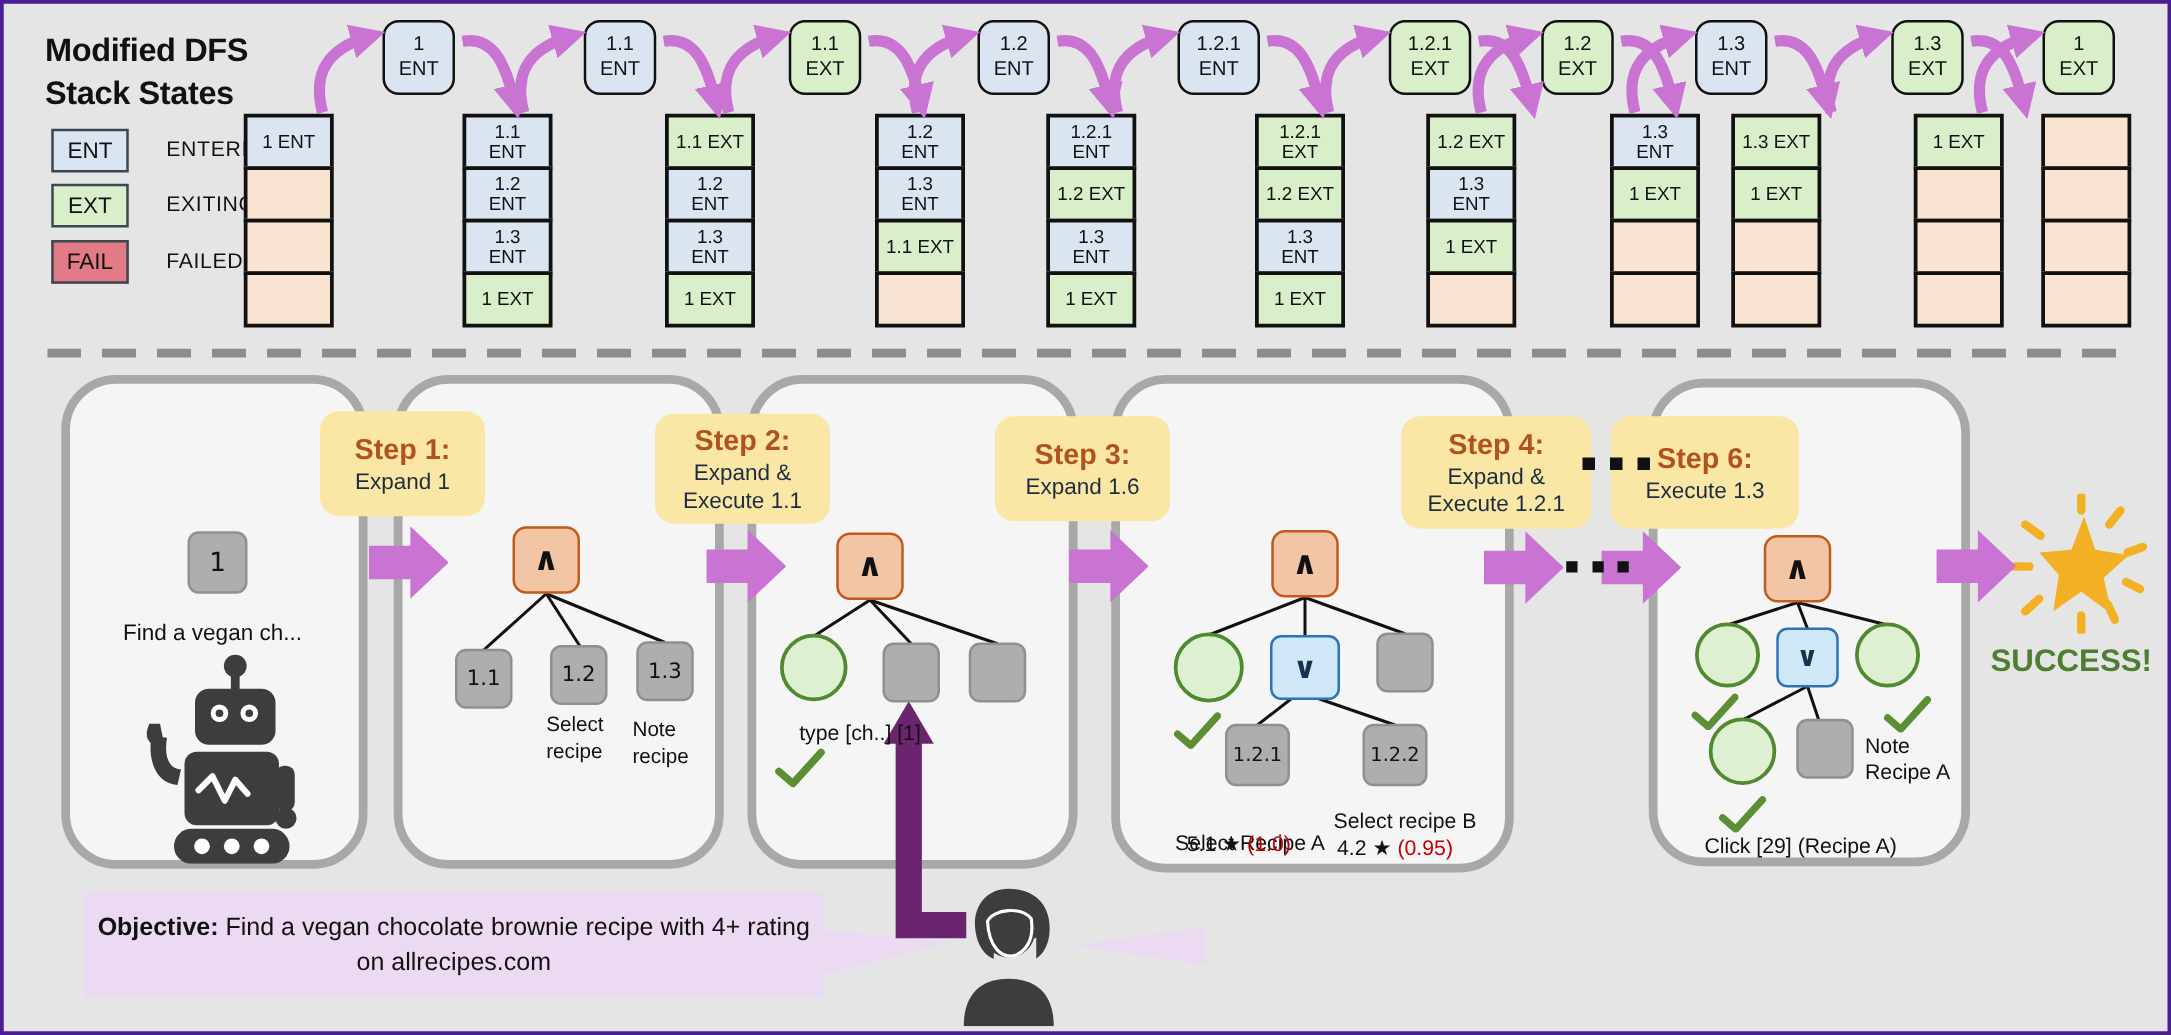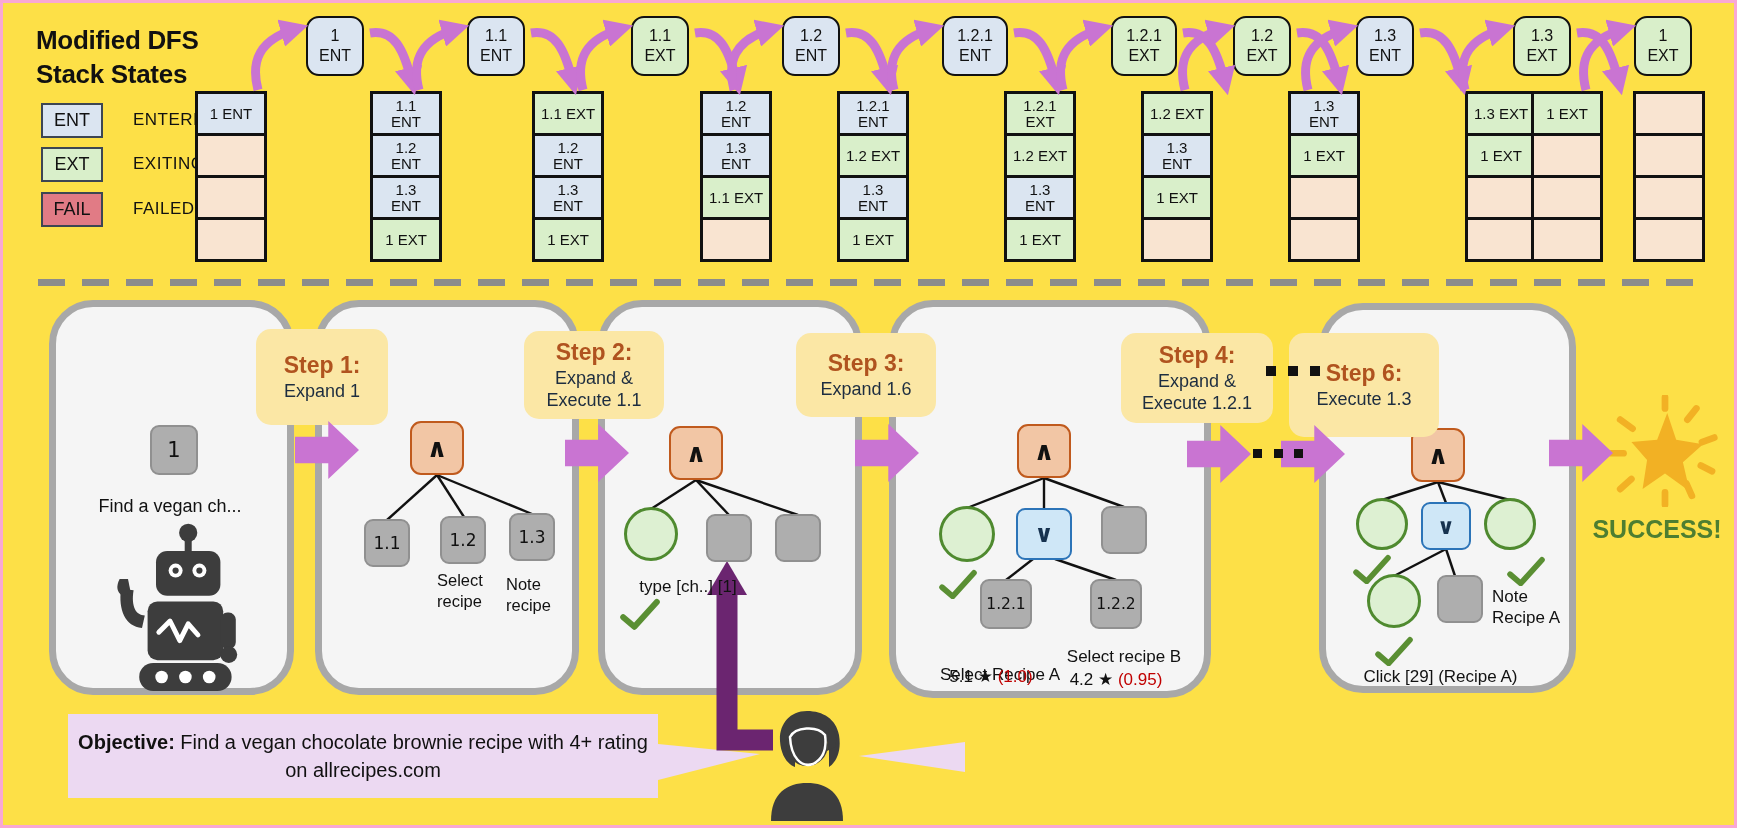--- a/index.html
+++ b/index.html
@@ -1,18 +1,18 @@
 <!DOCTYPE html>
 <html><head>
 <meta charset="utf-8">
 <style>
   html,body{margin:0;padding:0;background:#fff;}
   #stage{
-    position:relative;width:1737px;height:828px;background:#fde047;
-    border:3px solid #f9a8d4;box-sizing:border-box;overflow:hidden;
+    position:relative;width:1737px;height:828px;background:#e5e5e5;
+    border:3px solid #4c1d95;box-sizing:border-box;overflow:hidden;
     font-family:"Liberation Sans","DejaVu Sans",sans-serif;color:#111;
   }
   .abs{position:absolute;}
   
   #dfs-title{left:33px;top:20px;font-size:26px;font-weight:800;line-height:1.32;letter-spacing:-0.3px;}
   .legend-row{position:absolute;left:38px;height:36px;display:flex;align-items:center;}
   .legend-swatch{width:62px;height:35px;border:2.5px solid #3d4653;display:flex;align-items:center;justify-content:center;
     font-size:18px;font-weight:500;box-sizing:border-box;}
   .legend-label{margin-left:30px;font-size:17px;letter-spacing:0.5px;font-weight:500;}
   .token{position:absolute;border:2.5px solid #111;border-radius:13px;display:flex;flex-direction:column;
@@ -173,21 +173,21 @@
         <div class="cell fill-ext">1 EXT</div>
         <div class="cell fill-empty"></div>
       </div>
       <div class="stack" style="left: 1285px; top: 88px;">
         <div class="cell fill-ent">1.3
 ENT</div>
         <div class="cell fill-ext">1 EXT</div>
         <div class="cell fill-empty"></div>
         <div class="cell fill-empty"></div>
       </div>
-      <div class="stack" style="left: 1432px; top: 88px; padding-left: 30px;">
+      <div class="stack" style="left: 1352px; top: 88px; padding-left: 30px;">
         <div class="cell fill-ext">1.3 EXT</div>
         <div class="cell fill-ext">1 EXT</div>
         <div class="cell fill-empty"></div>
         <div class="cell fill-empty"></div>
       </div>
       <div class="stack" style="left: 1528px; top: 88px;">
         <div class="cell fill-ext">1 EXT</div>
         <div class="cell fill-empty"></div>
         <div class="cell fill-empty"></div>
         <div class="cell fill-empty"></div>
@@ -228,39 +228,39 @@
   <div class="abs" id="divider"></div>
 
   <div id="cards-layer">
       <div class="card" style="left: 46px; top: 297px; width: 245px; height: 395px;"></div>
       <div class="card" style="left: 312px; top: 297px; width: 264px; height: 395px;"></div>
       <div class="card" style="left: 595px; top: 297px; width: 264px; height: 395px;"></div>
       <div class="card" style="left: 886px; top: 297px; width: 322px; height: 398px;"></div>
       <div class="card" style="left: 1316px; top: 300px; width: 257px; height: 390px;"></div>
     </div>
   <div id="badges-layer">
-      <div class="badge" style="left: 253px; top: 326px; width: 132px; height: 96px;">
+      <div class="badge" style="left: 253px; top: 326px; width: 132px; height: 84px;">
         <div class="t">Step 1:</div>
         <div class="s">Expand 1</div>
       </div>
       <div class="badge" style="left: 521px; top: 328px; width: 140px; height: 88px;">
         <div class="t">Step 2:</div>
         <div class="s">Expand &amp;
 Execute 1.1</div>
       </div>
       <div class="badge" style="left: 793px; top: 330px; width: 140px; height: 84px;">
         <div class="t">Step 3:</div>
         <div class="s">Expand 1.6</div>
       </div>
       <div class="badge" style="left: 1118px; top: 330px; width: 152px; height: 90px;">
         <div class="t">Step 4:</div>
         <div class="s">Expand &amp;
 Execute 1.2.1</div>
       </div>
-      <div class="badge" style="left: 1286px; top: 330px; width: 150px; height: 104px;">
+      <div class="badge" style="left: 1286px; top: 330px; width: 150px; height: 90px;">
         <div class="t">Step 6:</div>
         <div class="s">Execute 1.3</div>
       </div>
     </div>
   <div id="fat-arrows">
       <div class="fat-arrow" style="left: 292px; top: 418px;"></div>
       <div class="fat-arrow" style="left: 562px; top: 421px;"></div>
       <div class="fat-arrow" style="left: 852px; top: 421px;"></div>
       <div class="fat-arrow" style="left: 1184px; top: 422px;"></div>
       <div class="fat-arrow" style="left: 1278px; top: 422px;"></div>

